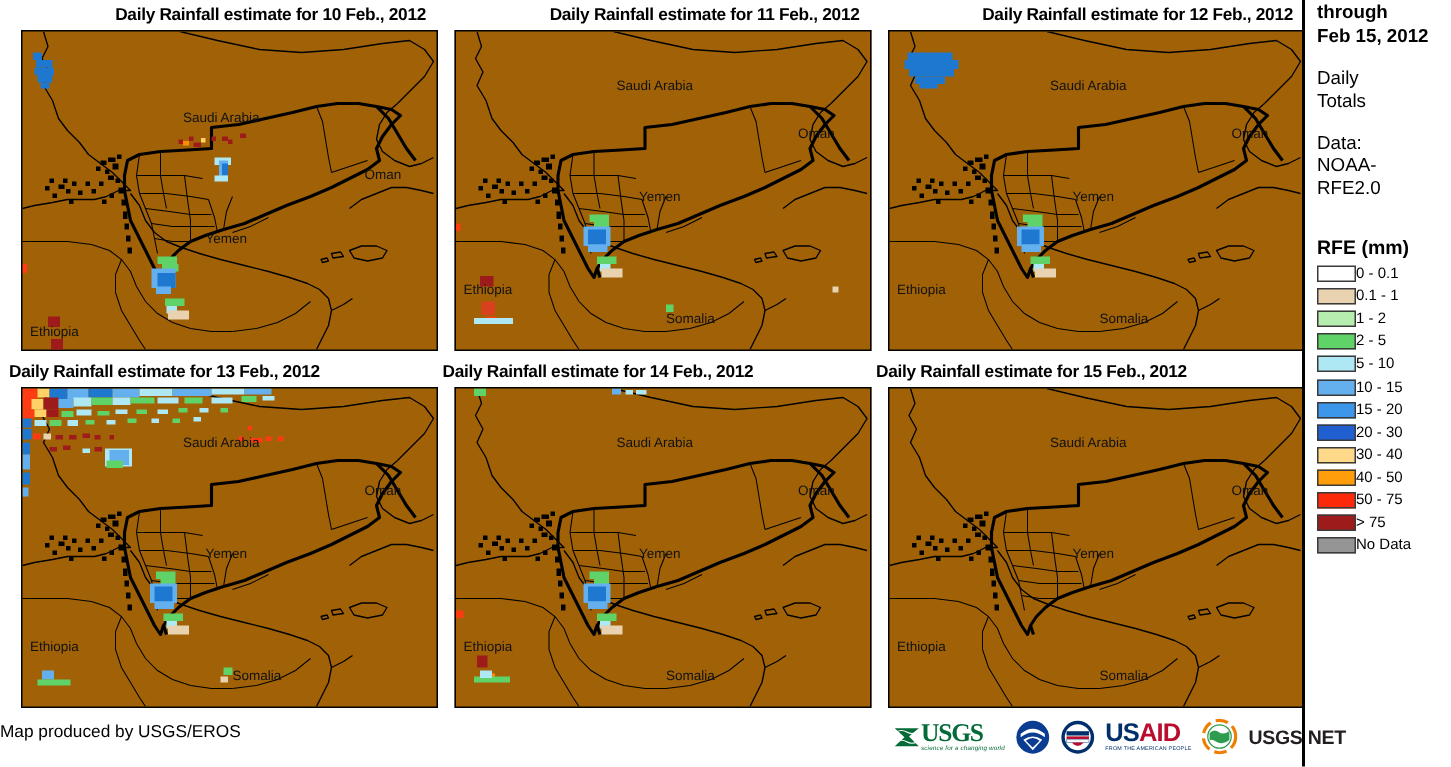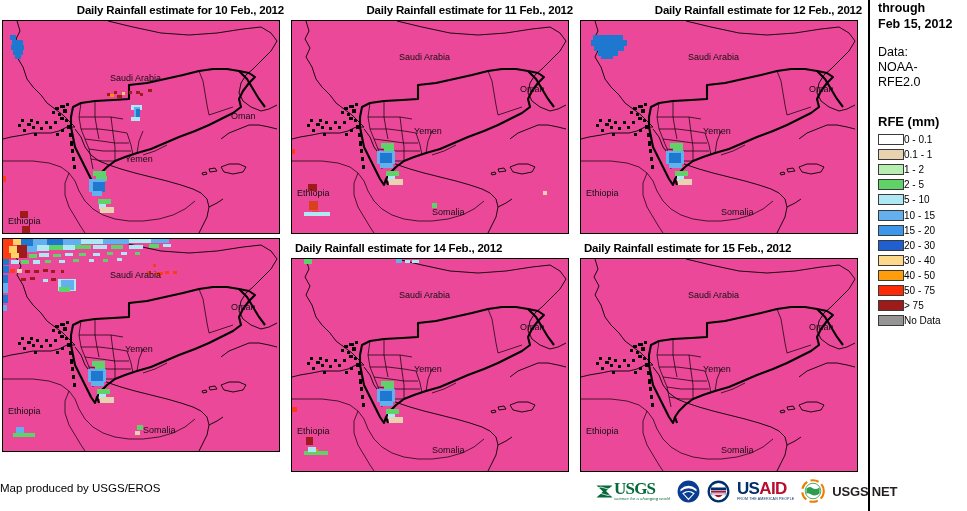--- a/index.html
+++ b/index.html
@@ -11,21 +11,21 @@
   .panel-grid{position:absolute;left:0;top:0;width:868px;height:470px;}
   .panel{position:absolute;width:282px;height:238px;}
   .p-r0{top:0px;text-align:right;} .p-r1{top:238px;}
   .p-c0{left:2px;} .p-c1{left:291px;} .p-c2{left:580px;}
   .panel-title{
     font-size:11.5px;font-weight:bold;letter-spacing:-0.2px;
     height:20px;line-height:20px;white-space:nowrap;padding-left:4px;
   }
   .map-box{
     position:relative;width:276px;height:212px;border:1px solid #000;
-    background:#ec4899;overflow:hidden;
+    background:#a16207;overflow:hidden;margin-left:12px;
   }
   .map-svg{position:absolute;left:0;top:0;width:276px;height:212px;}
   .rain{position:absolute;left:0;top:0;width:276px;height:212px;}
   .cell{position:absolute;}
   .lbl{
     position:absolute;font-size:9px;color:#111;white-space:nowrap;
     font-family:"Liberation Sans","DejaVu Sans",sans-serif;
   }
 
   
@@ -431,20 +431,21 @@
           <div class="cell" style="left: 97px; top: 158px; width: 14px; height: 6px; background: rgb(232, 210, 176);"></div>
         </div>
         <span class="lbl" style="left: 107px; top: 31px;">Saudi Arabia</span>
         <span class="lbl" style="left: 228px; top: 63px;">Oman</span>
         <span class="lbl" style="left: 122px; top: 105px;">Yemen</span>
         <span class="lbl" style="left: 5px; top: 167px;">Ethiopia</span>
         <span class="lbl" style="left: 140px; top: 186px;">Somalia</span>
       </div>
     </div>
     <div class="panel p-r1 p-c0">
+      <div class="panel-title">Daily Rainfall estimate for 13 Feb., 2012</div>
       <div class="map-box">
   <svg class="map-svg" viewBox="0 0 276 212" preserveAspectRatio="none">
     <g fill="none" stroke="#000" stroke-width="0.9" stroke-linejoin="round">
 
       <path d="M14,0 L17,10 L13,18 L18,27 L14,36 L20,46 L24,58 L30,66 L38,74 L44,82
                L52,88 L60,94 L66,100 L72,106 L64,106 L56,110 L48,112 L40,112 L30,112
                L20,114 L8,116 L0,118"></path>
 
       <path d="M105,0 L130,6 L158,12 L186,14 L214,12 L240,8 L258,6 L268,12 L274,20
                L268,30 L258,40 L250,48"></path>
@@ -856,20 +857,24 @@
         <span class="lbl" style="left: 5px; top: 167px;">Ethiopia</span>
         <span class="lbl" style="left: 140px; top: 186px;">Somalia</span>
       </div>
     </div>
   </div>
 
 <div class="legend-col">
   <div class="rfe-sub">through</div>
   <div class="rfe-sub">Feb 15, 2012</div>
 
+  <div class="rfe-block">
+    <div>Daily</div>
+    <div>Totals</div>
+  </div>
 
   <div class="rfe-block">
     <div>Data:</div>
     <div>NOAA-</div>
     <div>RFE2.0</div>
   </div>
 
   <div class="legend-heading">RFE (mm)</div>
   <div id="legend-scale-list">
       <div class="lg-row">

